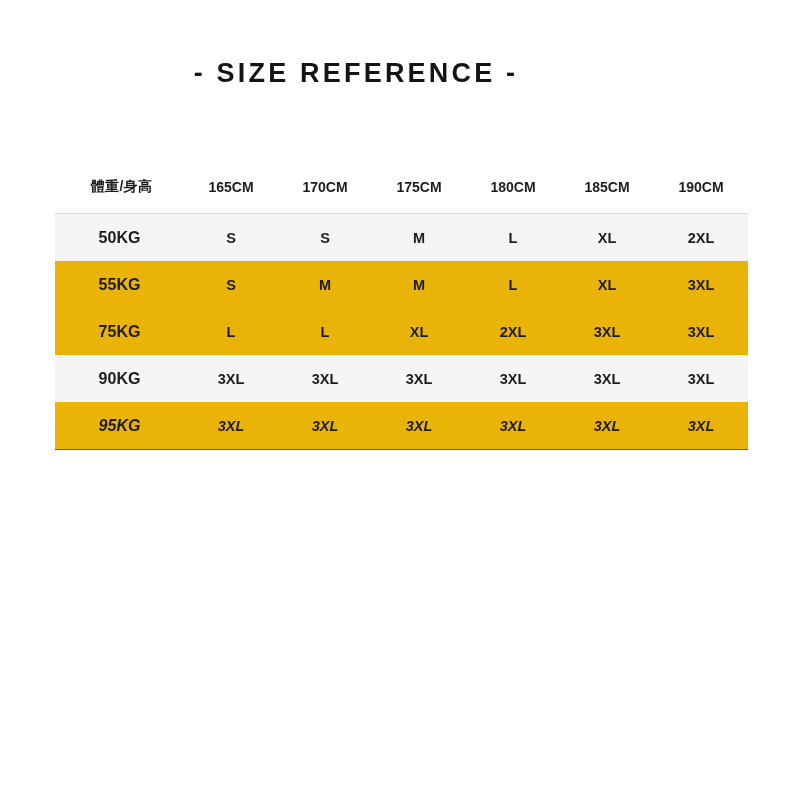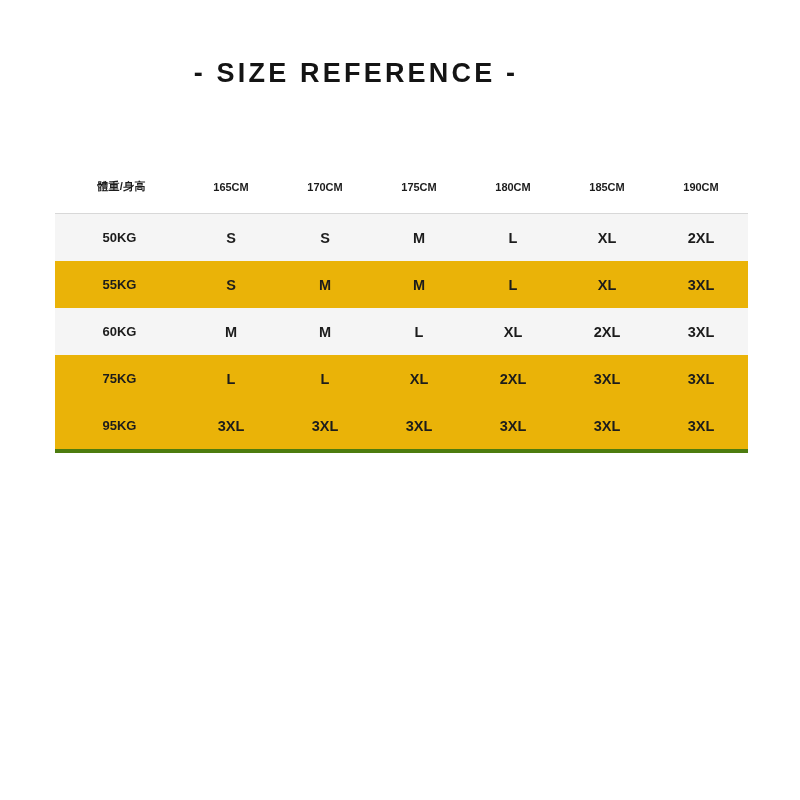--- a/index.html
+++ b/index.html
@@ -47,43 +47,44 @@
     font-size: 14.5px;
     font-weight: bold;
     color: #1c1c1c;
     text-align: center;
     padding: 0;
     height: 47px;
     vertical-align: middle;
   }
   table.size-table thead th {
     height: 53px;
-    font-size: 11px;
+    font-size: 14px;
     border-bottom: 1px solid #d8d8d8;
     background: #ffffff;
   }
   thead th.corner {
     font-size: 14.5px;
     letter-spacing: 0.3px;
     width: 125px;
     text-align: center;
     padding-left: 4px;
   }
   tbody tr.shaded td {
     background: #f5f5f5;
   }
   tbody tr.plain td {
     background: #eab308;
   }
   tbody td.rowhead {
     width: 125px;
-    font-size: 13px;
+    font-size: 16px;
   }
   tbody tr:last-child td {
-    border-bottom: 4px solid #4d7c0f;
+    border-bottom: 1px solid #4d7c0f;
+    font-style: italic;
   }
   .col-cm { width: 94px; }
 </style>
 </head>
 <body>
 
 <div class="page">
 
   <div class="title">-  SIZE REFERENCE  -</div>
 
@@ -112,35 +113,35 @@
         </tr>
         <tr class="plain">
           <td class="rowhead">55KG</td>
           <td>S</td>
           <td>M</td>
           <td>M</td>
           <td>L</td>
           <td>XL</td>
           <td>3XL</td>
         </tr>
-        <tr class="shaded">
-          <td class="rowhead">60KG</td>
-          <td>M</td>
-          <td>M</td>
-          <td>L</td>
-          <td>XL</td>
-          <td>2XL</td>
-          <td>3XL</td>
-        </tr>
         <tr class="plain">
           <td class="rowhead">75KG</td>
           <td>L</td>
           <td>L</td>
           <td>XL</td>
           <td>2XL</td>
+          <td>3XL</td>
+          <td>3XL</td>
+        </tr>
+        <tr class="shaded">
+          <td class="rowhead">90KG</td>
+          <td>3XL</td>
+          <td>3XL</td>
+          <td>3XL</td>
+          <td>3XL</td>
           <td>3XL</td>
           <td>3XL</td>
         </tr>
         <tr class="plain">
           <td class="rowhead">95KG</td>
           <td>3XL</td>
           <td>3XL</td>
           <td>3XL</td>
           <td>3XL</td>
           <td>3XL</td>

